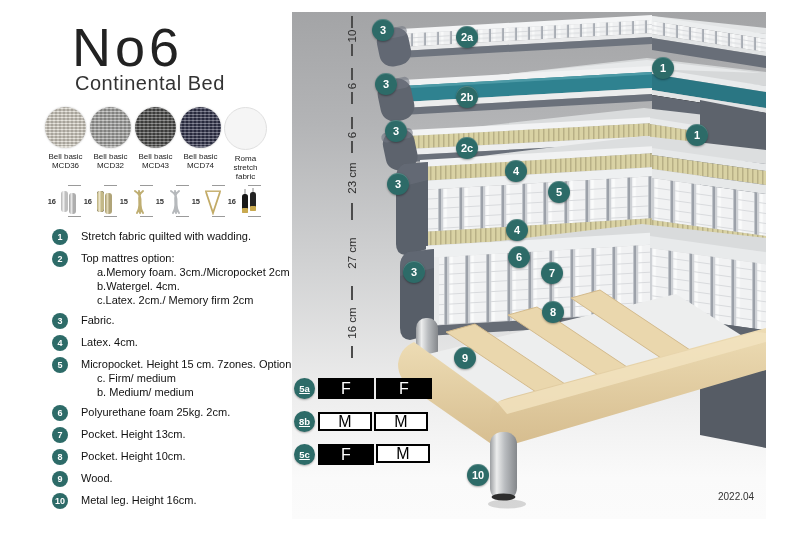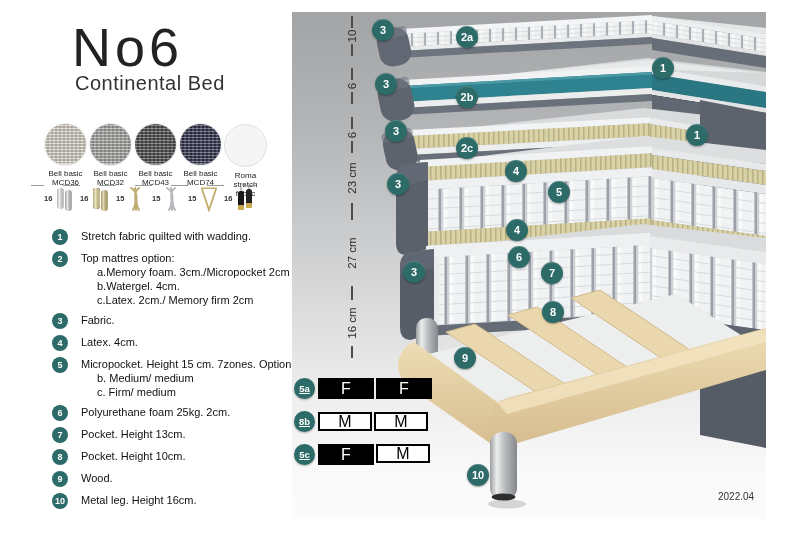--- a/index.html
+++ b/index.html
@@ -5,31 +5,31 @@
   html,body{margin:0;padding:0;background:#fff;}
   #stage{position:relative;width:800px;height:533px;background:#fff;overflow:hidden;
          font-family:"Liberation Sans",sans-serif;color:#1c1c1c;}
 
   
   .title{position:absolute;left:72px;top:16px;font-size:54px;font-weight:300;
          letter-spacing:4px;color:#222;}
   .subtitle{position:absolute;left:75px;top:72px;font-size:20px;font-weight:400;
             letter-spacing:.5px;color:#333;}
 
-  .swatches{position:absolute;left:43px;top:124px;width:226px;display:flex;}
+  .swatches{position:absolute;left:43px;top:107px;width:226px;display:flex;}
   .fab{width:45px;display:flex;flex-direction:column;align-items:center;}
   .fab-c{width:41px;height:41px;border-radius:50%;box-shadow:0 0 2px rgba(0,0,0,.25);}
   .tex{background-image:
      repeating-linear-gradient(0deg, rgba(255,255,255,.30) 0 1.5px, rgba(0,0,0,.14) 1.5px 3px),
      repeating-linear-gradient(90deg, rgba(255,255,255,.16) 0 2px, rgba(0,0,0,.10) 2px 4px);}
   .plain{border:1px solid #e0e0e0;box-shadow:none;}
   .fab-l{margin-top:4px;font-size:8px;line-height:9px;text-align:center;color:#222;}
 
   .legsrow{position:absolute;left:45px;top:184px;width:218px;display:flex;}
-  .legcell{width:36px;display:flex;flex-direction:row;align-items:flex-start;}
+  .legcell{width:36px;display:flex;flex-direction:column;align-items:flex-end;}
   .dash{display:block;width:13px;height:1px;background:#9a9a9a;margin:1px 0 1px -14px;}
   .legrow{display:flex;align-items:flex-end;gap:1px;height:28px;}
   .legn{font-size:7.5px;font-weight:bold;color:#333;margin-bottom:9px;}
 
   .speclist{position:absolute;left:52px;top:229px;width:248px;}
   .li{display:flex;gap:13px;margin-bottom:6px;align-items:flex-start;}
   .nbdg{flex:none;width:16px;height:16px;border-radius:50%;background:#2d6b68;color:#fff;
         font-size:9px;font-weight:bold;display:flex;align-items:center;justify-content:center;}
   .litxt{font-size:11px;line-height:14px;color:#111;}
   .sub{margin-left:16px;}
@@ -207,22 +207,22 @@
     <div class="li">
       <span class="nbdg">4</span>
       <div class="litxt">
           <div>Latex. 4cm.</div>
         </div>
     </div>
     <div class="li">
       <span class="nbdg">5</span>
       <div class="litxt">
         <div>Micropocket. Height 15 cm. 7zones. Option:</div>
+        <div class="sub">c. Firm/ medium</div>
         <div class="sub">b. Medium/ medium</div>
-        <div class="sub">c. Firm/ medium</div>
       </div>
     </div>
     <div class="li">
       <span class="nbdg">6</span>
       <div class="litxt">
           <div>Polyurethane foam 25kg. 2cm.</div>
         </div>
     </div>
     <div class="li">
       <span class="nbdg">7</span>

